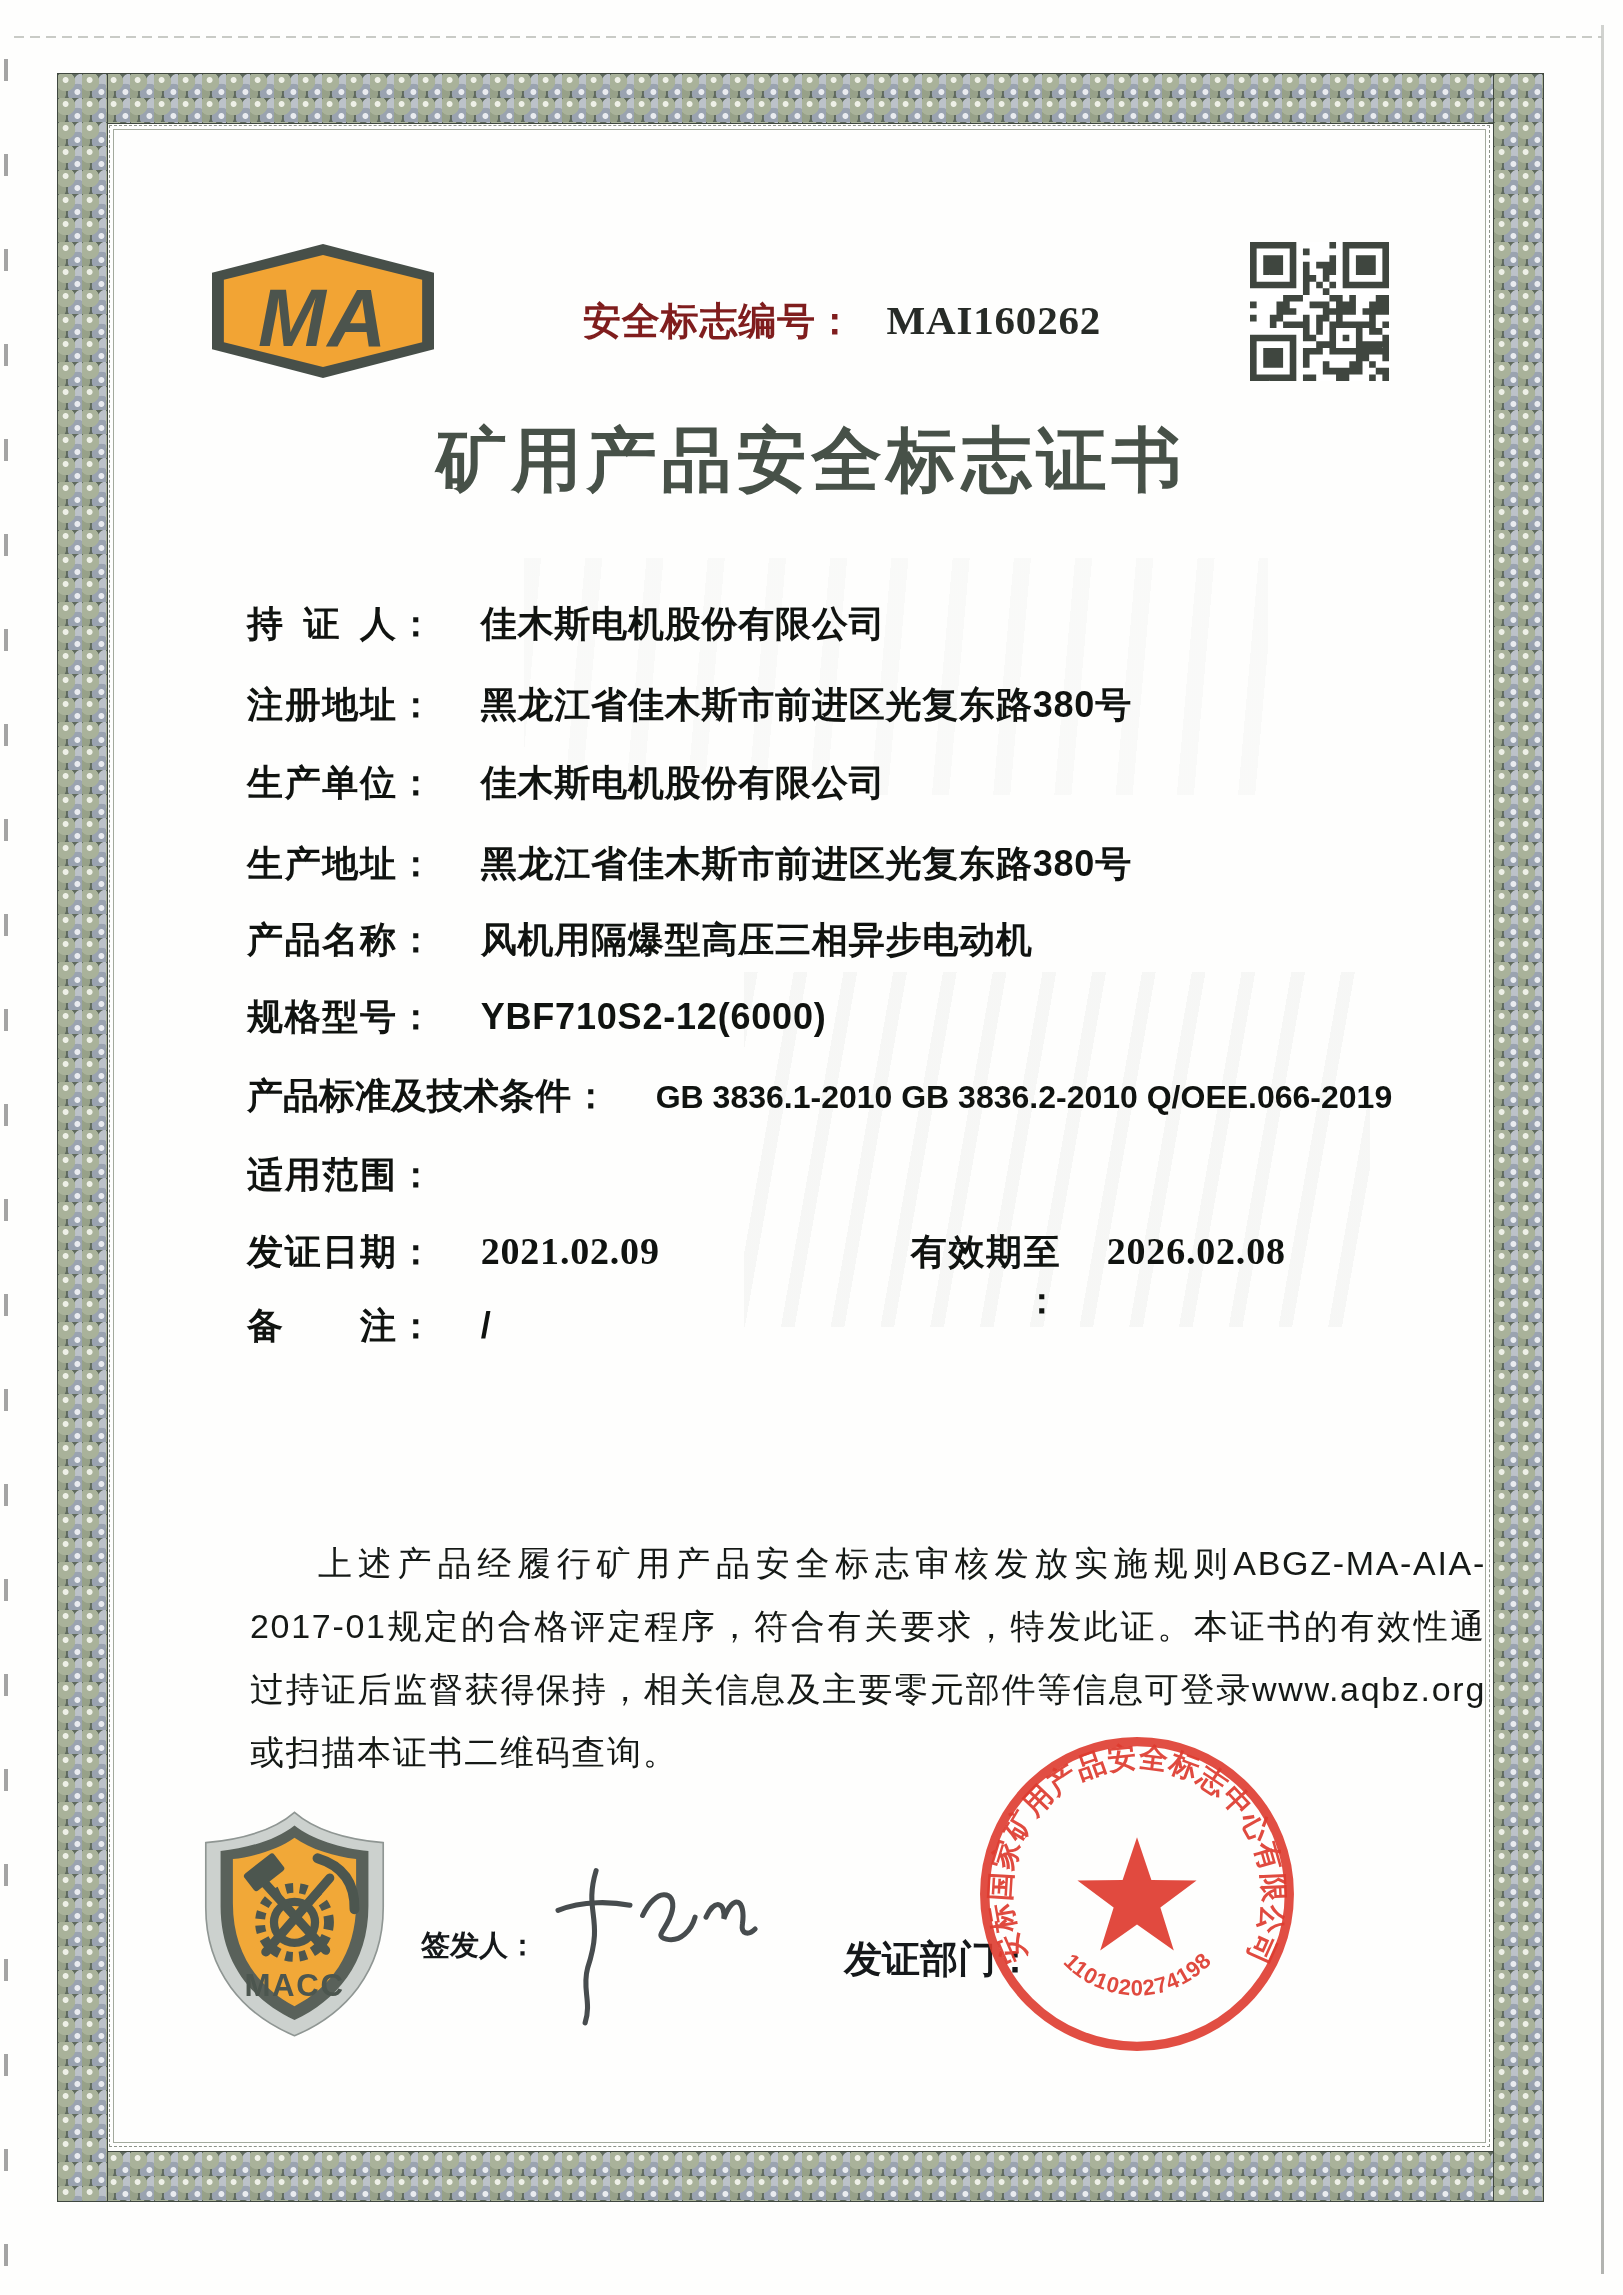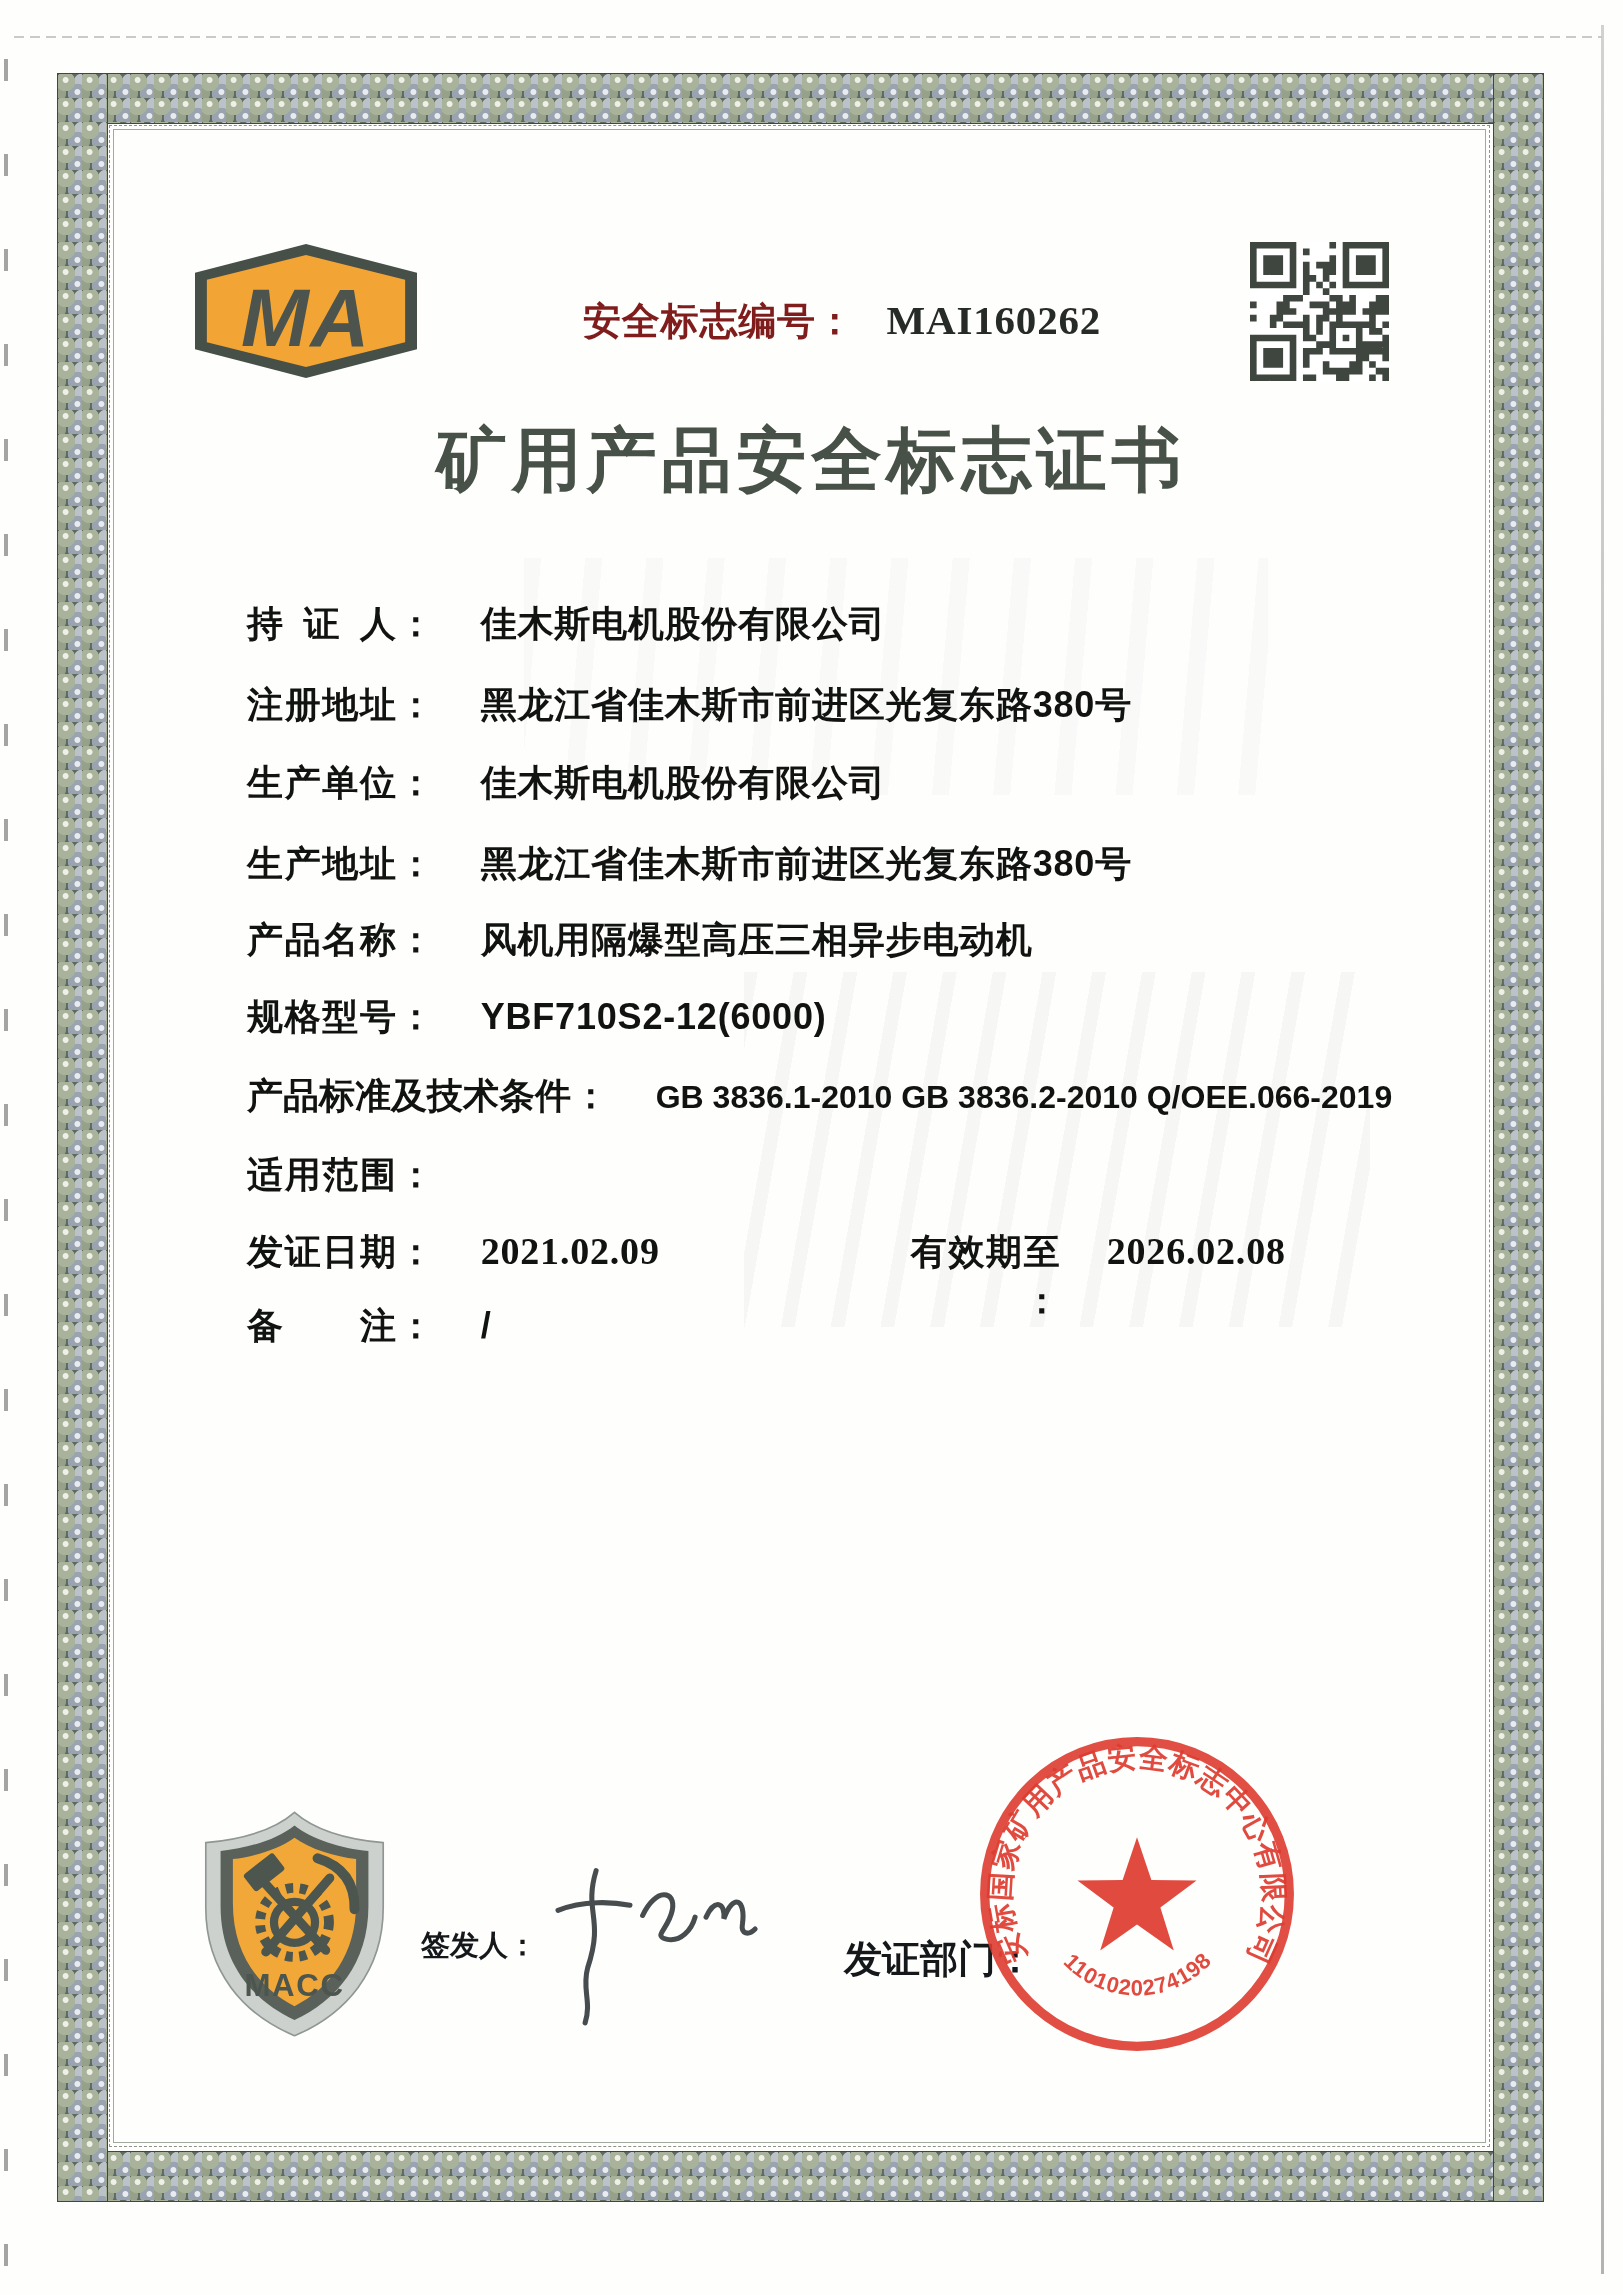--- a/index.html
+++ b/index.html
@@ -30,21 +30,21 @@
   .scan-right{position:absolute;left:1601px;top:25px;width:2.5px;height:2249px;
     background:linear-gradient(180deg,#c6c8c4,#9fa19d);opacity:.8;}
   .scan-left{position:absolute;left:4.2px;top:34px;width:3.4px;height:2232px;opacity:.5;
     background:repeating-linear-gradient(0deg,#4a4a4a 0 22px,transparent 22px 95px);}
   .ghost-a{position:absolute;left:744px;top:972px;width:626px;height:355px;
     background:repeating-linear-gradient(100deg,rgba(110,120,112,.055) 0 13.5px,transparent 13.5px 49px);}
   .ghost-b{position:absolute;left:524px;top:558px;width:744px;height:237px;
     background:repeating-linear-gradient(95deg,rgba(110,120,112,.035) 0 17px,transparent 17px 61px);}
 
   
-  .ma-badge{position:absolute;left:195px;top:244px;width:236px;height:134px;}
+  .ma-badge{position:absolute;left:212px;top:244px;width:236px;height:134px;}
   .mark-line{position:absolute;left:583px;top:296px;white-space:nowrap;}
   .mark-label{font-size:38px;font-weight:700;color:#7f1d1d;letter-spacing:0.8px;}
   .mark-value{font-family:"Liberation Serif",serif;font-size:41px;font-weight:700;
     color:#272b27;margin-left:32px;letter-spacing:0.8px;}
   .qr{position:absolute;left:1250px;top:242px;width:139px;height:139px;}
 
   .cert-title{position:absolute;left:0;top:414px;width:1623px;margin:0;text-align:center;
     font-family:"Liberation Serif",serif;font-weight:700;font-size:70px;
     letter-spacing:5px;color:#475148;}
 
@@ -177,20 +177,21 @@
     <span class="fvalue date">2026.02.08</span>
   </div>
   <div class="row" style="top:1302px">
     <span class="flabel">
         <span class="jl">备注</span>
         <span class="colon">：</span>
       </span>
     <span class="fvalue">/</span>
   </div>
 
+  <p class="statement">上述产品经履行矿用产品安全标志审核发放实施规则ABGZ-MA-AIA-2017-01规定的合格评定程序，符合有关要求，特发此证。本证书的有效性通过持证后监督获得保持，相关信息及主要零元部件等信息可登录www.aqbz.org或扫描本证书二维码查询。</p>
 
   <div class="macc-shield">
     <svg width="201" height="230" viewBox="0 0 240 280">
       <path d="M120,4 C96,25 56,37 12,41 L12,120 C12,198 58,250 120,276 C182,250 228,198 228,120 L228,41 C184,37 144,25 120,4 Z" fill="#ccd1ce" stroke="#8f9693" stroke-width="2"></path>
       <path d="M120,20 C99,37 63,48 30,51 L30,118 C30,188 69,233 120,257 C171,233 210,188 210,118 L210,51 C177,48 141,37 120,20 Z" fill="#59615a"></path>
       <path d="M120,35 C101,49 70,58 45,61 L45,115 C45,177 77,218 120,240 C163,218 195,177 195,115 L195,61 C170,58 139,49 120,35 Z" fill="#f1a838"></path>
       <g>
         <circle cx="120" cy="138" r="42" fill="none" stroke="#4c564f" stroke-width="12" stroke-dasharray="9 8"></circle>
         <circle cx="120" cy="138" r="25" fill="none" stroke="#4c564f" stroke-width="10"></circle>
         <line x1="80" y1="86" x2="158" y2="172" stroke="#4c564f" stroke-width="11" stroke-linecap="round"></line>

